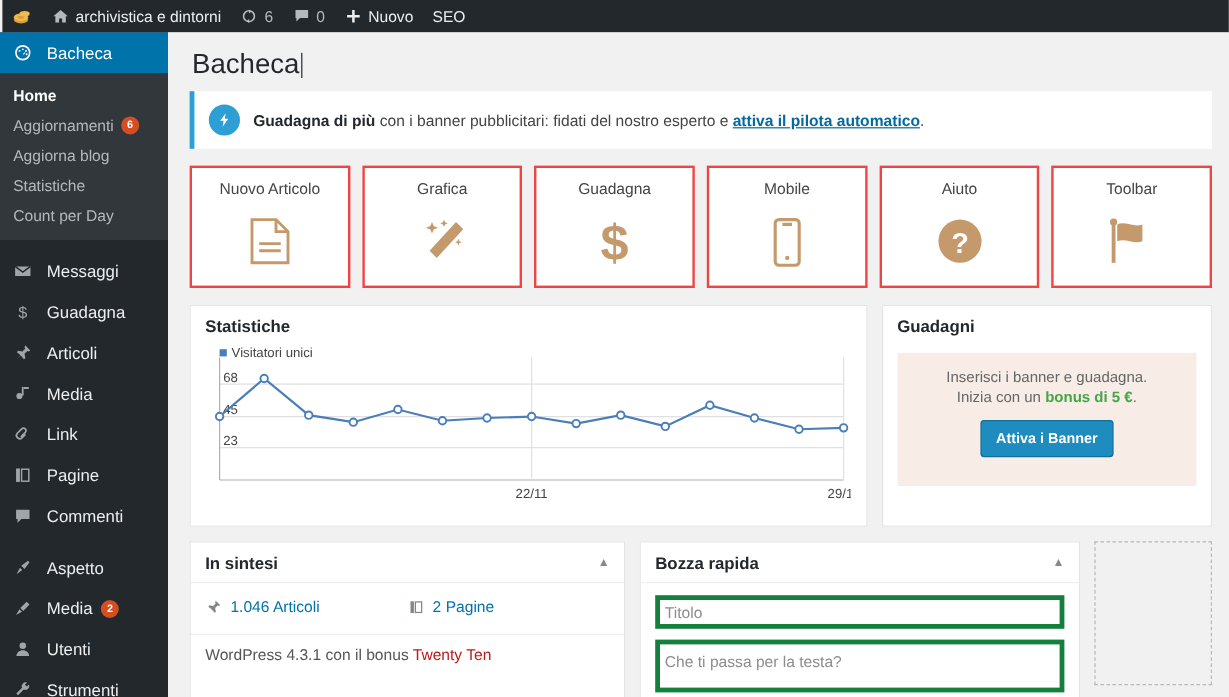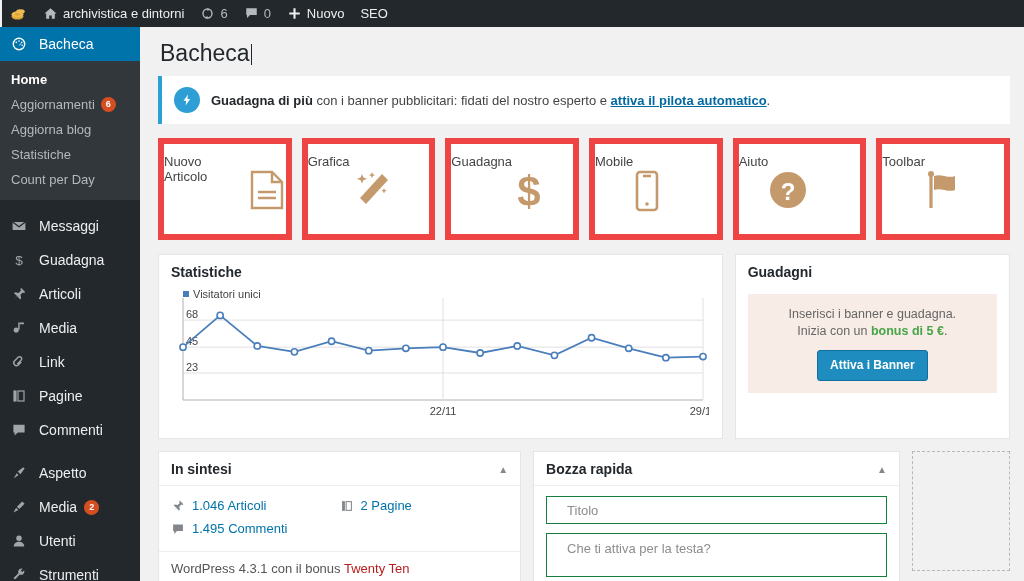--- a/index.html
+++ b/index.html
@@ -93,41 +93,41 @@
     background:#2d9fd4; display:flex; align-items:center; justify-content:center;
   }
   #notice a { color:#0369a1; text-decoration:underline; font-weight:bold; }
   #notice b { font-weight:bold; color:#23282d; }
 
   
   #cards {
     display:flex; gap:10px; margin:14px 14px 0 18px;
   }
   .card {
-    flex:1 1 0; background:#fff; border:6px solid #ef4444;
-    height:102px; display:flex; flex-direction:row;
-    align-items:flex-start; padding-top:10px;
+    flex:1 1 0; background:#fff; border:2px solid #ef4444;
+    height:102px; display:flex; flex-direction:column;
+    align-items:center; padding-top:10px;
   }
   .card-title { font-size:13px; color:#444; }
   .card-icon { margin-top:16px; color:#c49a6c; display:flex; }
 
   
   #midrow { display:flex; gap:12px; margin:14px 14px 0 18px; }
   .panel { background:#fff; border:1px solid #e5e5e5; }
   #statpanel { flex:1 1 auto; width:566px; height:185px; }
   #earnpanel { width:276px; height:185px; }
   .panel-h {
     font-size:14px; font-weight:bold; color:#23282d;
     padding:9px 12px 8px 12px;
   }
   .panel-h.bordered { border-bottom:1px solid #eee; display:flex; justify-content:space-between; align-items:center; }
   .toggle-arrow { color:#888; font-size:10px; }
 
   .earn-box {
-    margin:6px 12px 0 12px; background:#f7ece6; padding:12px 10px 12px;
+    margin:6px 12px 0 12px; background:#f7ece6; padding:12px 10px 24px;
     text-align:center; color:#666; font-size:12.5px; line-height:17px;
   }
   .earn-box b { color:#46a546; font-weight:bold; }
   .earn-btn {
     display:inline-block; margin-top:10px; background:#1e8cbe;
     border:1px solid #0f6f9e; color:#fff; font-size:12px; font-weight:bold;
     padding:6px 12px; border-radius:3px;
   }
 
   
@@ -146,22 +146,22 @@
     color:#0073aa; font-size:13px; padding:2px 0 6px 0;
   }
   .sintesi-li .ic { color:#82878c; display:flex; }
   .sintesi-foot {
     border-top:1px solid #eee; margin-top:3px;
     padding:9px 12px 10px 12px; font-size:13px; color:#555;
   }
   .sintesi-foot a { color:#b91c1c; text-decoration:none; }
   .bozza-body { padding:10px 12px; }
   .field {
-    width:100%; height:28px; border:1px solid #15803d; background:#fff;
-    padding:5px 20px; font-size:13px; color:#8d8d8d;
+    width:100%; height:28px; border:4px solid #15803d; background:#fff;
+    padding:5px 4px; font-size:13px; color:#8d8d8d;
     font-family:"Liberation Sans", sans-serif; display:flex; align-items:center;
   }
   .field.area { height:44px; margin-top:9px; align-items:flex-start; padding-top:7px; }
 
   
   .chartwrap { padding:0 10px 0 10px; }
   svg { display:block; }
   .legend-txt { font-size:11px; fill:#444; }
   .axis-txt { font-size:11px; fill:#444; }
 </style>
@@ -508,28 +508,20 @@
         <div class="sintesi-grid">
           <div class="sintesi-col">
             <div class="sintesi-li">
               <span class="ic">
                 <svg width="14" height="14" viewBox="0 0 20 20" fill="currentColor">
                     <path d="M12.5 2.2l5.3 5.3-1.7 1.2-1.3-.7-3 3 .9 4.6-1.6 1-3.2-3.9-4.2 4.3 4-4.4-3.8-3.2 1-1.6 4.6.9 3-3-.7-1.3z"></path>
                   </svg>
               </span>
               <span>1.046 Articoli</span>
             </div>
-            <div class="sintesi-li">
-              <span class="ic">
-                <svg width="14" height="14" viewBox="0 0 20 20" fill="currentColor">
-                    <path d="M3 3.5h14v9.5H8.5L4.5 17v-4H3z"></path>
-                  </svg>
-              </span>
-              <span>1.495 Commenti</span>
-            </div>
           </div>
           <div class="sintesi-col">
             <div class="sintesi-li">
               <span class="ic">
                 <svg width="14" height="14" viewBox="0 0 20 20" fill="currentColor">
                     <rect x="3" y="3" width="4" height="14"></rect>
                     <rect x="8" y="3" width="9" height="14"></rect>
                     <rect x="9.5" y="4.5" width="6" height="11" fill="#fff"></rect>
                   </svg>
               </span>
@@ -541,19 +533,19 @@
       <div class="sintesi-foot"><span>WordPress 4.3.1 con il bonus </span><a href="#">Twenty Ten</a></div>
     </div>
 
     <div class="panel" id="bozza">
       <div class="panel-h bordered">
         <span>Bozza rapida</span>
         <span class="toggle-arrow">▲</span>
       </div>
       <div class="bozza-body">
         <div class="field">Titolo</div>
-        <div class="field area">Che ti attiva per la testa?</div>
+        <div class="field area">Che ti passa per la testa?</div>
       </div>
     </div>
 
     <div id="dropzone"></div>
   </div>
 </div>
 
 </body></html>

